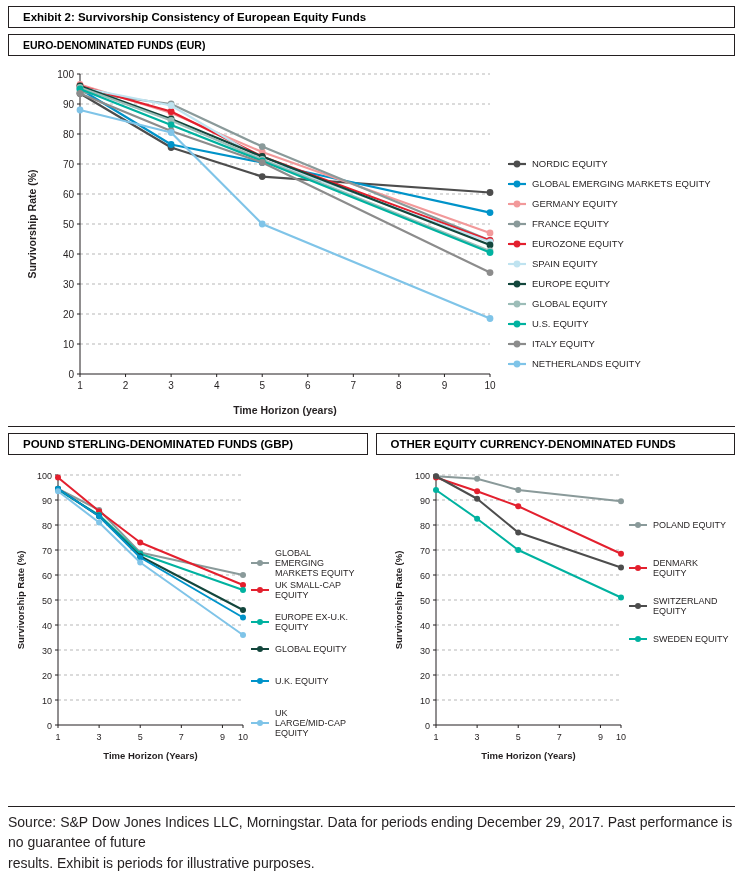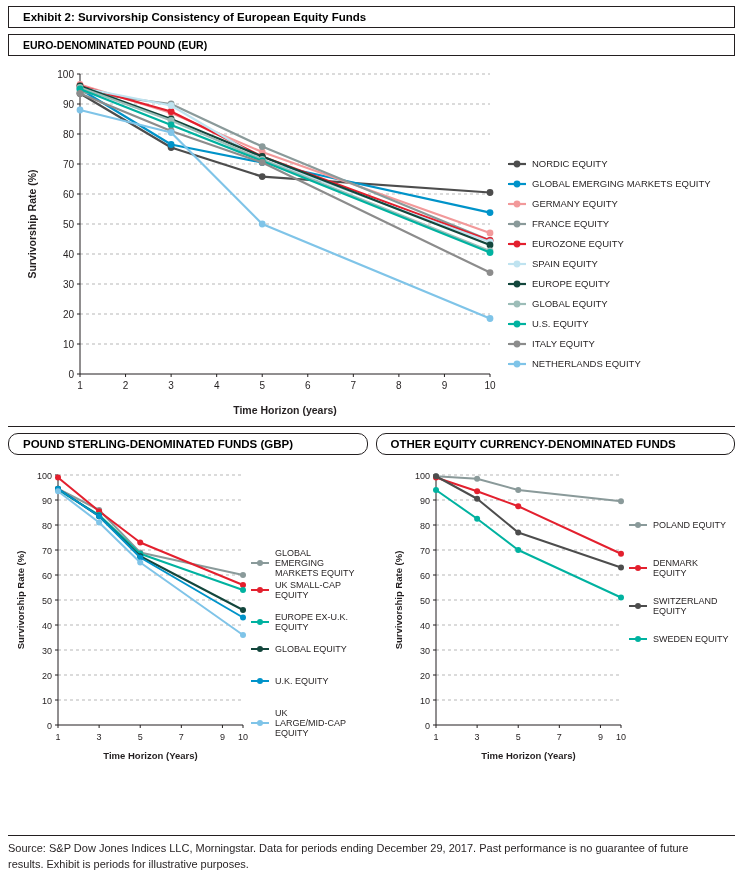--- a/index.html
+++ b/index.html
@@ -16,50 +16,50 @@
   .title-bar{
     border:1px solid #231f20;
     font-size:11.5px;font-weight:bold;
     padding:4px 14px;
     box-sizing:border-box;
   }
   .exhibit-title{margin-top:6px;}
   .section-bar{margin-top:6px;font-size:10.5px;}
 
   .split-row{display:flex;gap:8px;margin-top:6px;}
-  .split-row .title-bar{flex:1;border-radius:10px;}
+  .split-row .title-bar{flex:1;}
 
   
   .chart-wrap{position:relative;}
   .chart-main{height:360px;margin-top:4px;}
   .chart-bottom{height:320px;margin-top:2px;}
 
   svg{display:block;}
 
   .axis-label{font-size:10.5px;font-weight:bold;fill:#231f20;}
   .tick-text{font-size:10px;fill:#231f20;}
   .legend-text{font-size:9.5px;fill:#231f20;}
   .legend-text-sm{font-size:9px;fill:#231f20;}
 
   
   .source{
     position:absolute;left:8px;right:8px;bottom:8px;
-    font-size:11px;line-height:1.45;color:#231f20;
+    font-size:14px;line-height:1.45;color:#231f20;
     border-top:1px solid #231f20;padding-top:5px;
   }
   .rule-mid{border-top:1px solid #231f20;margin-top:6px;}
 </style>
 </head>
 <body>
 
 <div class="page">
 
   <div class="title-bar exhibit-title">Exhibit 2: Survivorship Consistency of European Equity Funds</div>
 
-  <div class="title-bar section-bar">EURO-DENOMINATED POUND (EUR)</div>
+  <div class="title-bar section-bar">EURO-DENOMINATED FUNDS (EUR)</div>
 
   <div class="chart-wrap chart-main">
     <svg id="svg-euro" width="727" height="360" viewBox="0 0 727 360">
         <line x1="72" y1="284" x2="482" y2="284" stroke="#9a9a9a" stroke-width="0.7" stroke-dasharray="3,3"></line>
         <line x1="72" y1="254" x2="482" y2="254" stroke="#9a9a9a" stroke-width="0.7" stroke-dasharray="3,3"></line>
         <line x1="72" y1="224" x2="482" y2="224" stroke="#9a9a9a" stroke-width="0.7" stroke-dasharray="3,3"></line>
         <line x1="72" y1="194" x2="482" y2="194" stroke="#9a9a9a" stroke-width="0.7" stroke-dasharray="3,3"></line>
         <line x1="72" y1="164" x2="482" y2="164" stroke="#9a9a9a" stroke-width="0.7" stroke-dasharray="3,3"></line>
         <line x1="72" y1="134" x2="482" y2="134" stroke="#9a9a9a" stroke-width="0.7" stroke-dasharray="3,3"></line>
         <line x1="72" y1="104" x2="482" y2="104" stroke="#9a9a9a" stroke-width="0.7" stroke-dasharray="3,3"></line>

